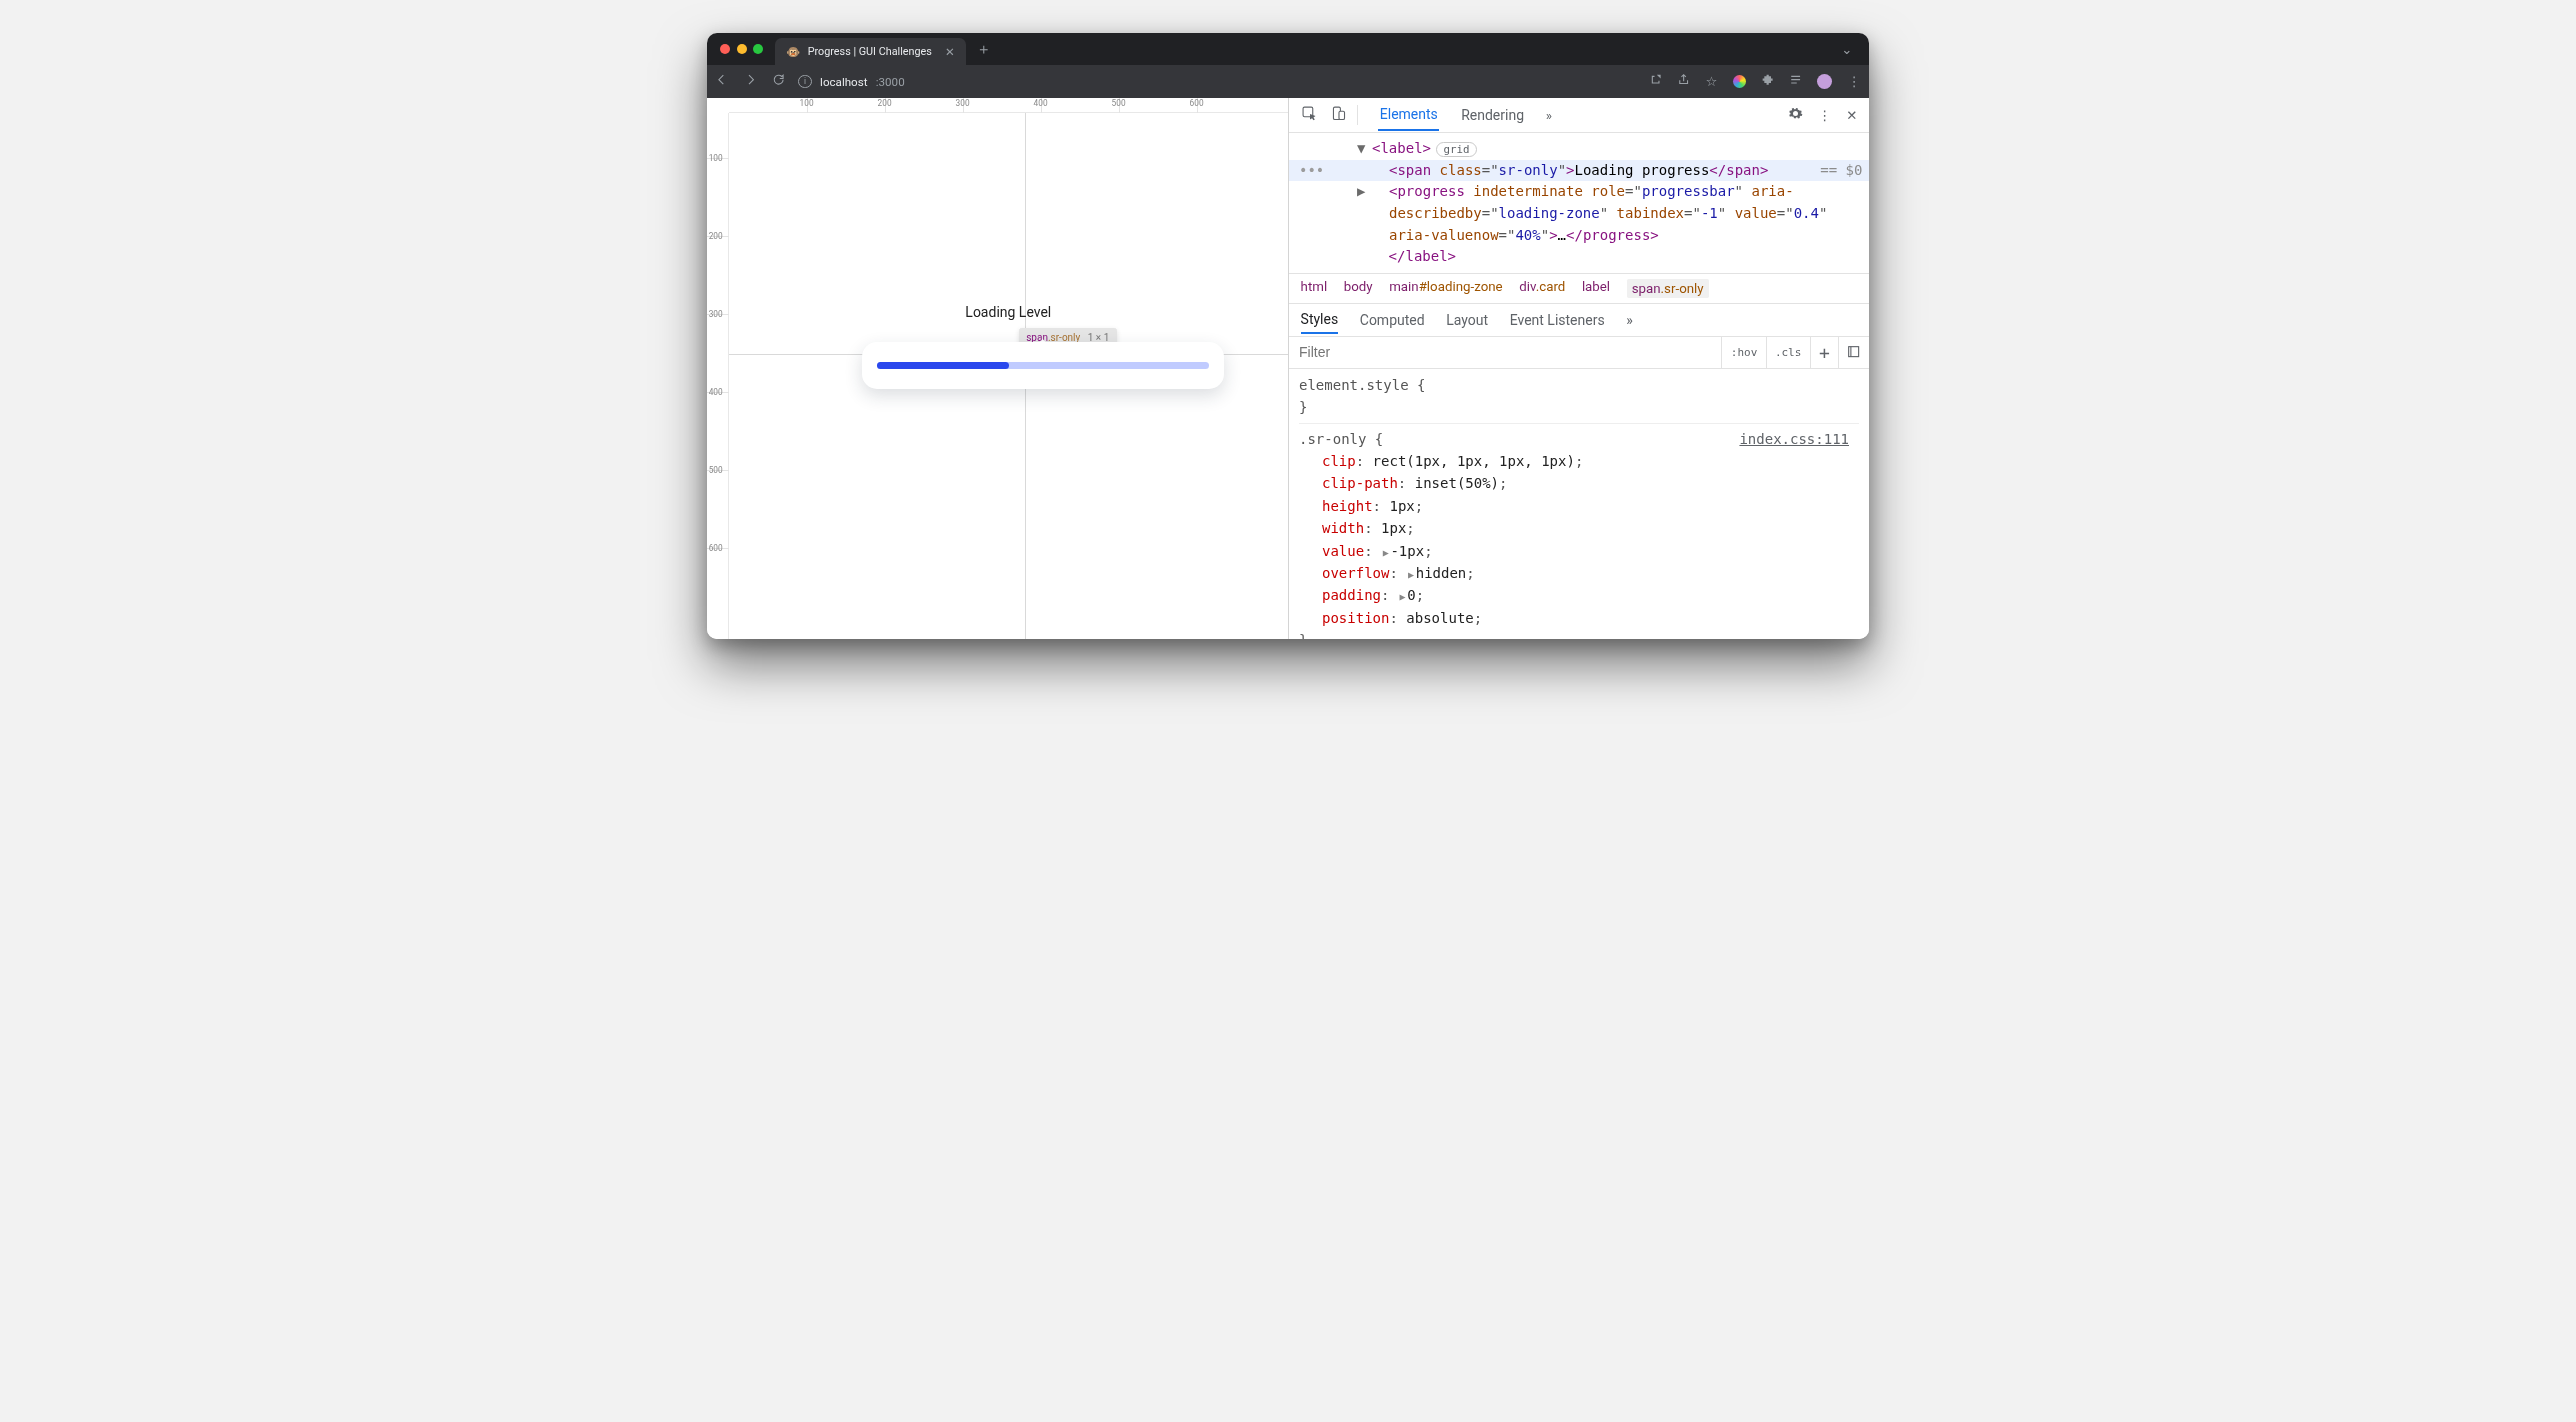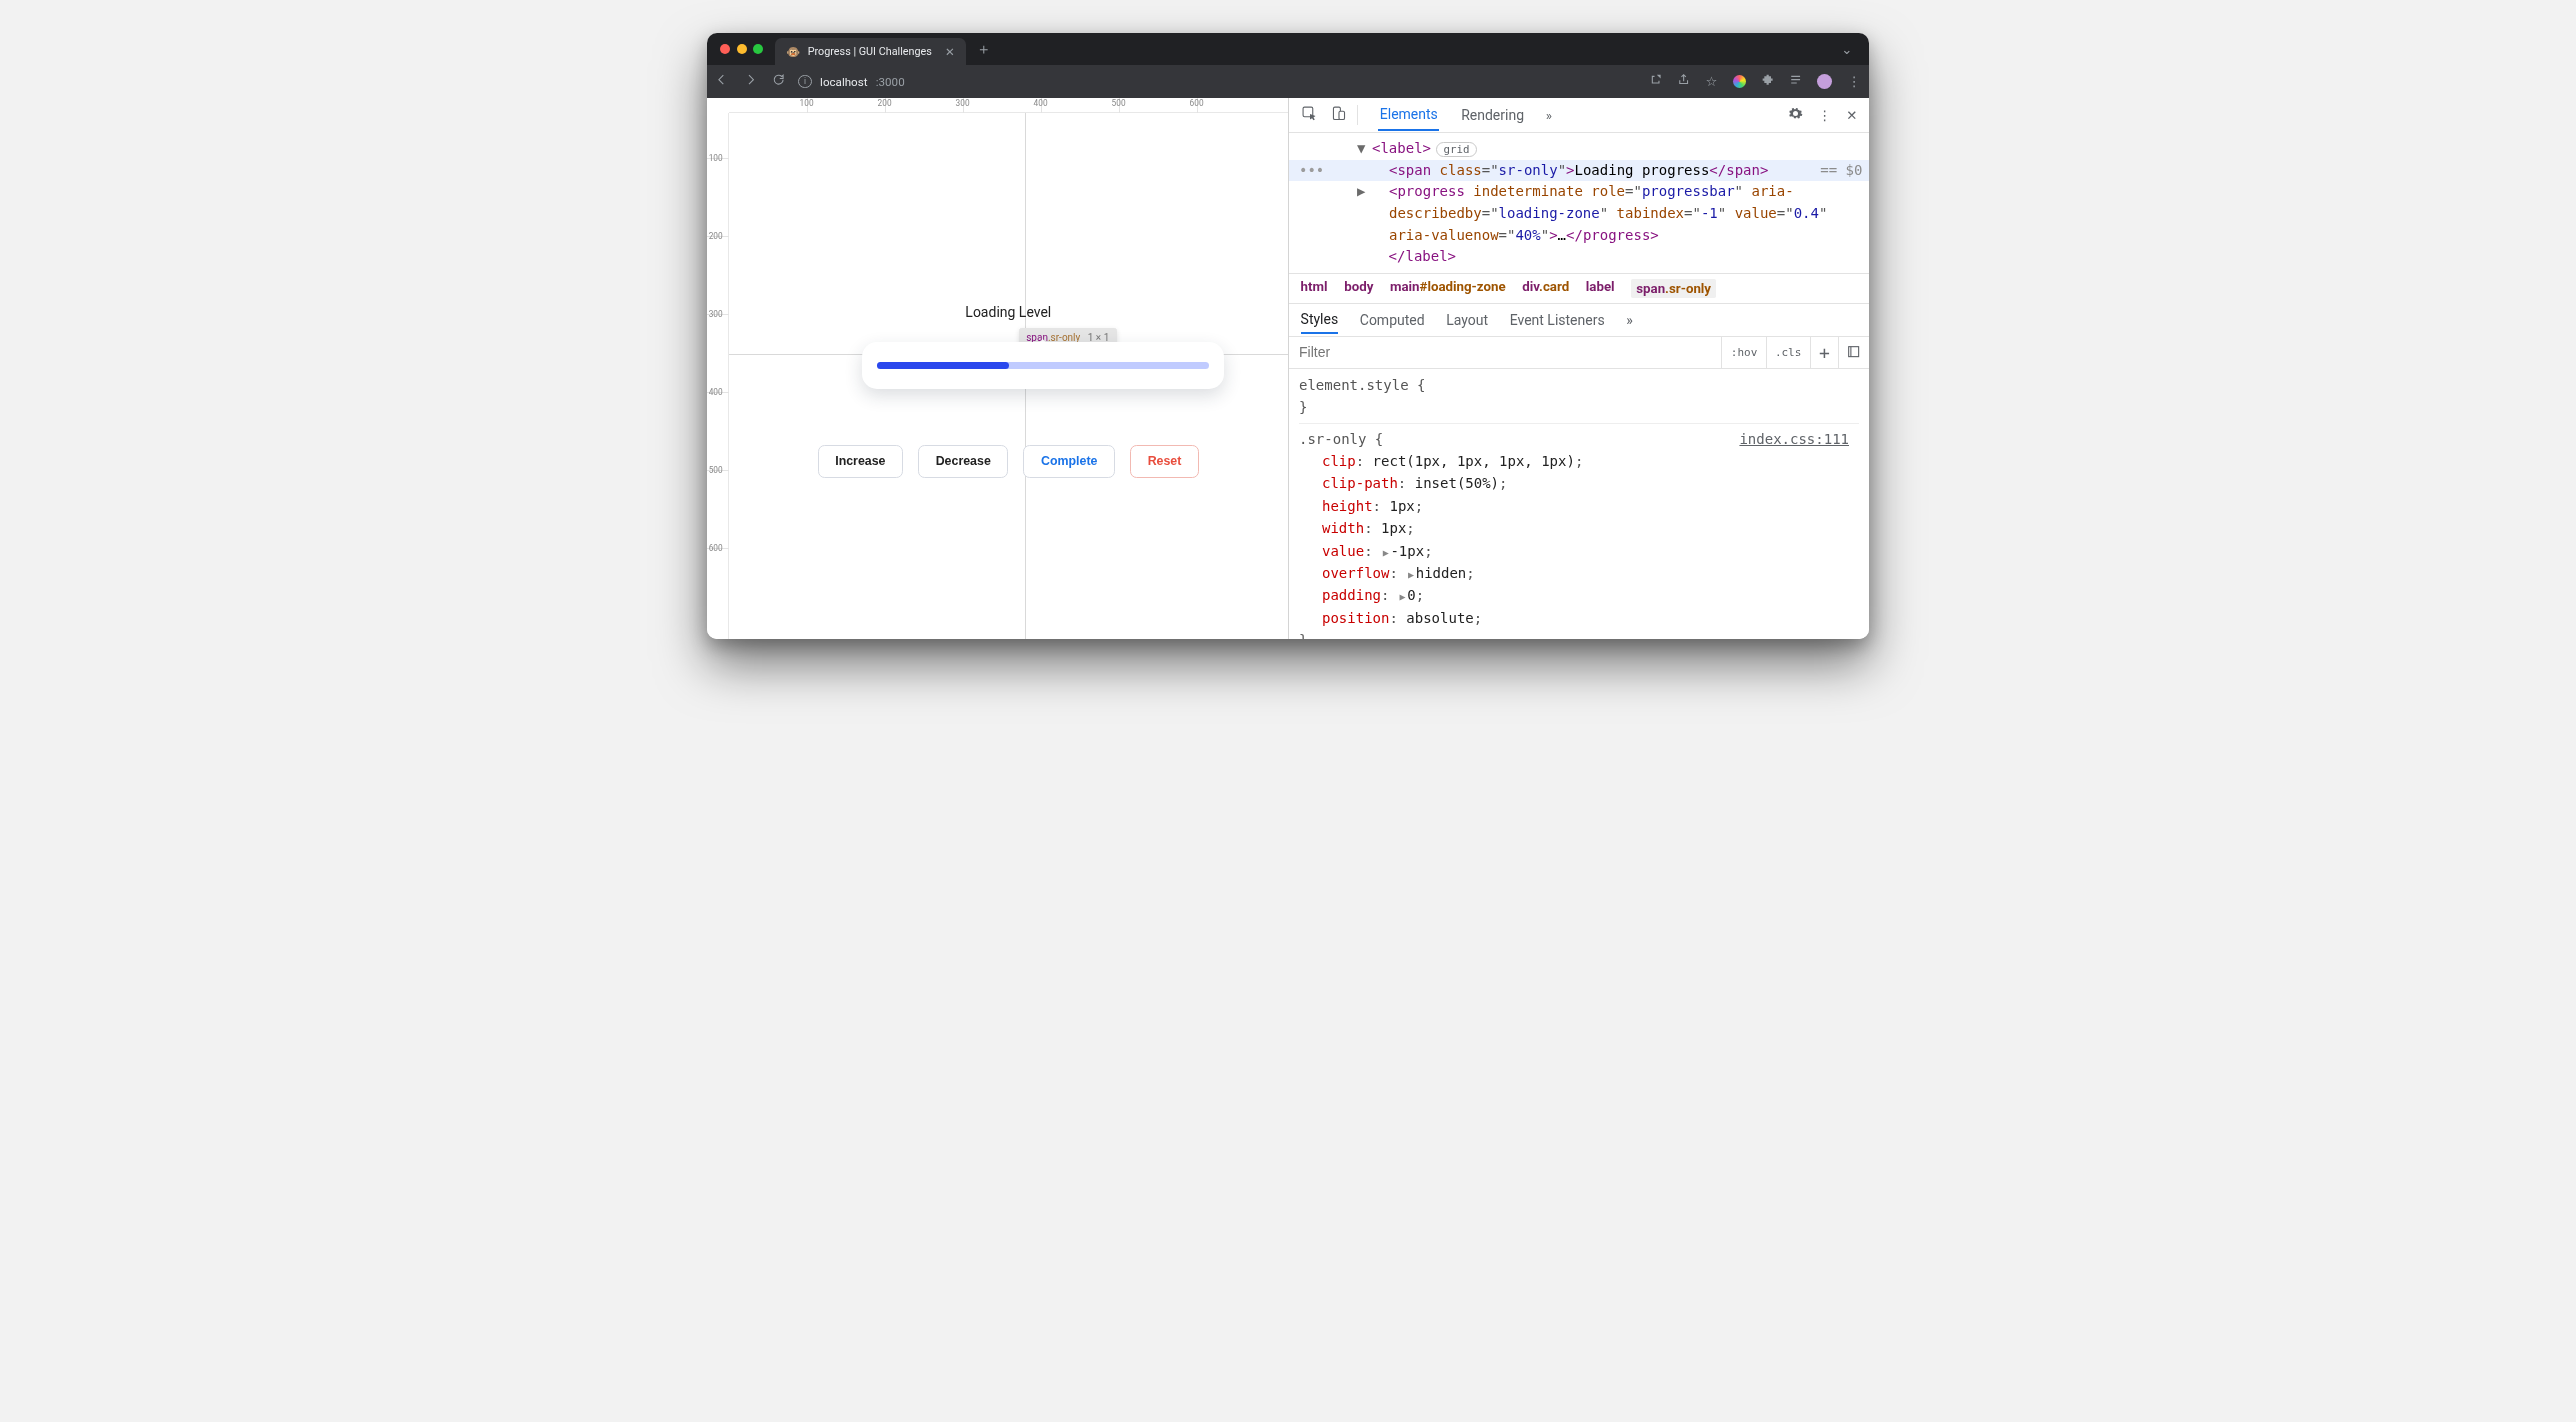--- a/index.html
+++ b/index.html
@@ -92,21 +92,21 @@
   .dom-row{padding:0 11.6px 0 83px;position:relative;}
   .dom-row .caret{position:absolute;left:68px;color:#6b6b6b;}
   .dom-row.hl{background:#e9f0fd;}
   .dom-row .dots{position:absolute;left:10px;color:#9c9c9c;}
   .dom-row .eqdollar{position:absolute;right:6.6px;color:#8c8c8c;}
   .dom-row.sub{padding-left:100px;}
   .badge{font-size:10.8px;border:0.8px solid #c9c9c9;border-radius:10px;padding:0 6.6px;color:#5f6368;background:#fff;margin-left:5px;}
   .t-tag{color:#881280;} .t-attr{color:#994500;} .t-str{color:#1a1aa6;} .t-text{color:#000;margin-top:32px;}
 
   .crumbs{border-top:0.8px solid #e2e2e2;border-bottom:0.8px solid #e2e2e2;padding:5px 11.6px;
-          font-size:13.3px;color:#7c1e6a;display:flex;gap:16.6px;white-space:nowrap;overflow:hidden;font-weight:bold;}
+          font-size:13.3px;color:#7c1e6a;display:flex;gap:16.6px;white-space:nowrap;overflow:hidden;}
   .crumbs .sel{background:#f0f0f0;color:#7c1e6a;padding:1.7px 5px;border-radius:1.7px;}
   .crumbs .id{color:#9e5400;}
   .crumbs .cls{color:#9e5400;}
 
   .style-tabs{display:flex;gap:21.6px;padding:0 11.6px;height:33px;align-items:center;border-bottom:0.8px solid #e2e2e2;font-size:14px;color:#5f6368;}
   .style-tabs .active{color:#202124;border-bottom:2.5px solid #1a73e8;padding:5.8px 0;}
 
   .filterbar{display:flex;align-items:center;border-bottom:0.8px solid #e2e2e2;height:32px;}
   .filterbar input{flex:1;border:none;outline:none;font-size:14px;padding:0 10px;color:#5f6368;font-family:Liberation Sans, sans-serif;}
   .filterbar .pill{font-family:ui-monospace,Menlo,monospace;font-size:11px;color:#5f6368;padding:0 8.3px;border-left:0.8px solid #e2e2e2;height:100%;display:flex;align-items:center;}
@@ -218,26 +218,20 @@
           <span class="el">span</span><span class="cls">.sr-only</span>
           <span class="dim">1 × 1</span>
         </div>
 
         <div class="card">
           <div class="track">
             <div class="fill" style="width: 40%;"></div>
           </div>
         </div>
 
-        <div class="btnrow">
-          <button class="btn">Increase</button>
-          <button class="btn">Decrease</button>
-          <button class="btn complete">Complete</button>
-          <button class="btn reset">Reset</button>
-        </div>
       </div>
     </div>
 
     <div class="devtools">
       <div class="dt-tabs">
         <div class="left">
           <span class="dt-iconbtn"><svg viewBox="0 0 24 24">
                 <rect x="3" y="3" width="14" height="14" rx="2"></rect>
                 <path d="M13 13l8 3-3 2 2 3-2 1-2-3-3 2z" fill="#5f6368" stroke="none"></path>
               </svg></span>

